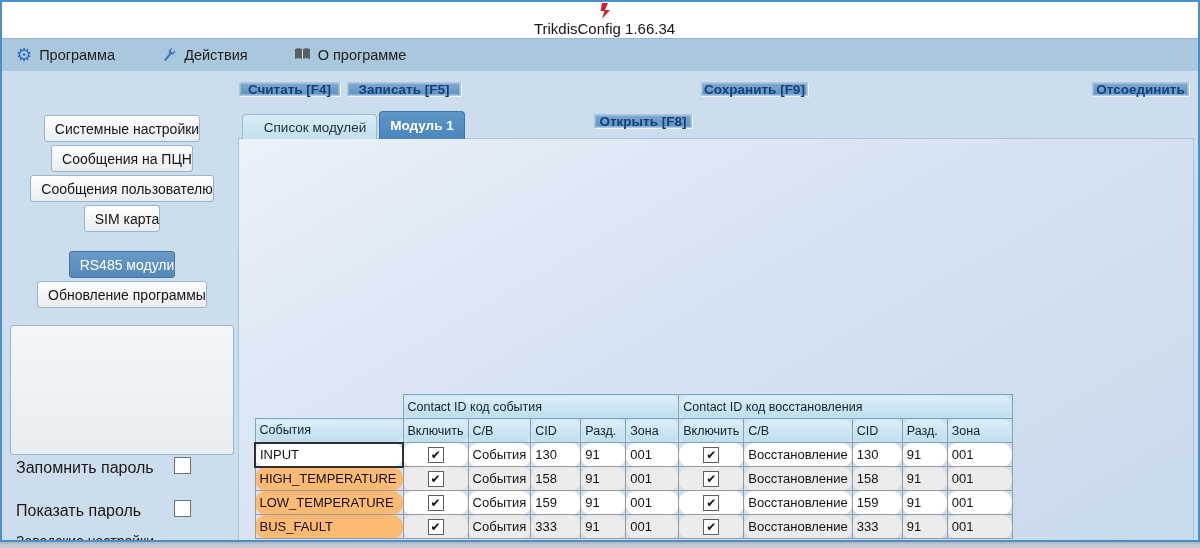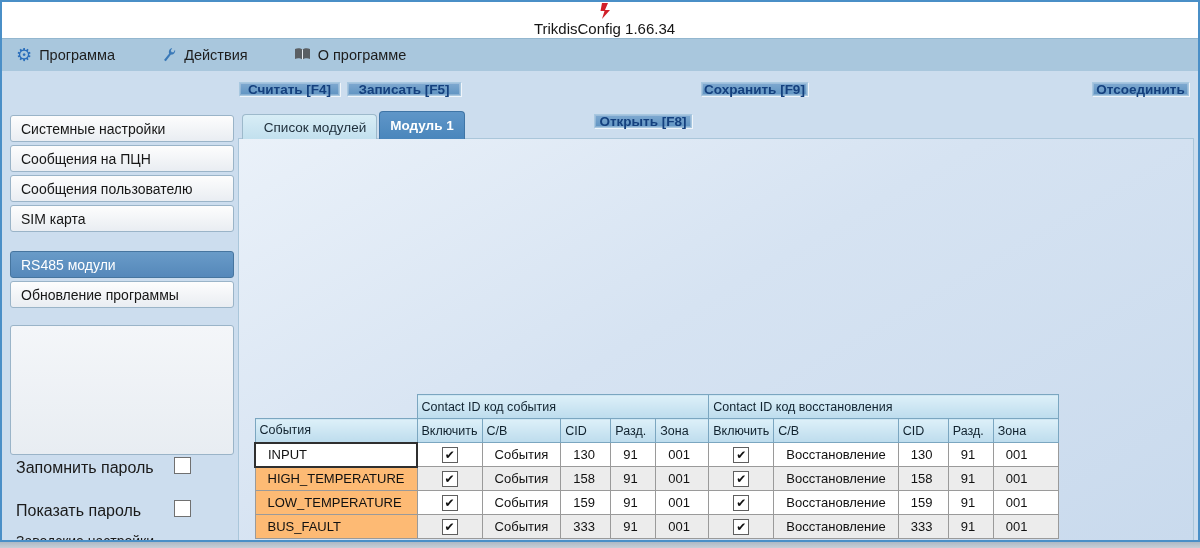--- a/index.html
+++ b/index.html
@@ -52,40 +52,40 @@
   .f-label{position:absolute;left:268px;font-size:13.5px;color:#1c1c1c;white-space:nowrap;}
   .f-input{position:absolute;left:418px;width:140px;height:21px;box-sizing:border-box;
     background:#fff;border:1px solid #9aa5ad;font-size:13.5px;color:#111;
     display:flex;align-items:center;padding-left:6px;}
   .f-select{position:absolute;left:418px;width:76px;height:24px;box-sizing:border-box;
     background:linear-gradient(#e3ebf3,#d3dfec);border:1px solid #7ba4c9;
     font-size:13.5px;color:#111;display:flex;align-items:center;padding-left:7px;}
   .f-select .arrow{margin-left:auto;margin-right:6px;font-size:9px;color:#4a5a66;}
   
   .sidebar-nav{position:absolute;left:8px;top:113px;width:224px;display:flex;
-    flex-direction:column;gap:3px;z-index:2;}
+    flex-direction:column;gap:3px;z-index:2;align-items:center;}
   .side-btn{height:27px;box-sizing:border-box;border:1px solid #9ab4c8;border-radius:3px;
     background:linear-gradient(#fdfdfd,#e9edf2);display:flex;align-items:center;
     padding-left:10px;font-size:14px;color:#161616;white-space:nowrap;overflow:hidden;}
   .side-btn.selected{background:linear-gradient(#699bc8,#5588ba);border-color:#46759f;
     color:#fff;margin-top:16px;}
   .side-empty{position:absolute;left:8px;top:323px;width:224px;height:130px;box-sizing:border-box;
     border:1px solid #9ab4c8;border-radius:3px;background:linear-gradient(#f4f6f9,#e8edf2);}
   .pw-row-label{position:absolute;left:14px;font-size:16px;color:#1a1a1a;}
   .pw-box{position:absolute;left:172px;width:17px;height:17px;box-sizing:border-box;
     background:#fff;border:1px solid #707070;}
   .factory-label{position:absolute;left:14px;top:531px;font-size:14px;color:#1a1a1a;white-space:nowrap;}
   
   .cfg-table{position:absolute;left:252px;top:392px;border-collapse:collapse;
     table-layout:fixed;z-index:3;font-size:13px;}
-  .cfg-table th,.cfg-table td{box-sizing:border-box;overflow:hidden;white-space:nowrap;}
+  .cfg-table th,.cfg-table td{box-sizing:border-box;overflow:hidden;white-space:nowrap;border-radius:11px;}
   .cfg-table th{height:24px;font-weight:400;text-align:left;padding:1px 4px;
     background:linear-gradient(#ddf0f9,#bddced);border:1px solid #7ba6c0;
     font-size:12.5px;color:#10222e;}
-  .cfg-table td{height:24px;padding:1px 12px;border:1px solid #9a9a9a;background:#fff;color:#111;}
+  .cfg-table td{height:24px;padding:1px 4px;border:1px solid #9a9a9a;background:#fff;color:#111;}
   .cfg-table td.alt{background:#ececec;}
   .cfg-table td.name{background:#fdba74;}
   .cfg-table td.name.focused{background:#fff;border:2px solid #2f2f2f;}
   .cfg-table td.chk{text-align:center;padding:0;}
   .cfg-table th.blank{background:transparent;border:none;}
   .cb{display:inline-block;width:16px;height:16px;box-sizing:border-box;background:#fff;
     border:1px solid #5f5f5f;line-height:14px;font-size:12px;color:#111;vertical-align:middle;}
 </style>
 </head>
 <body>

